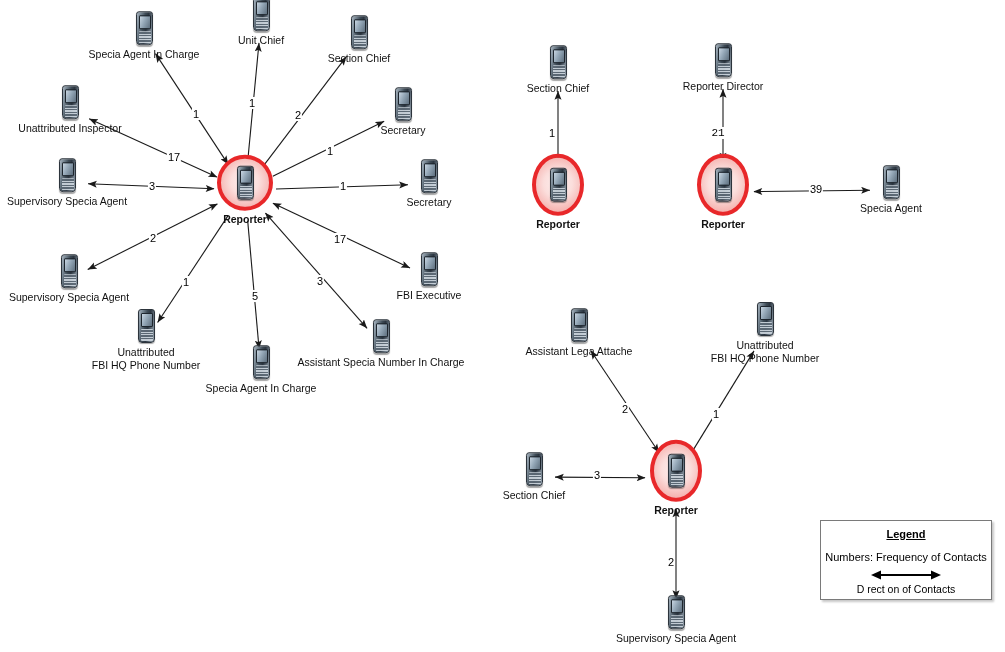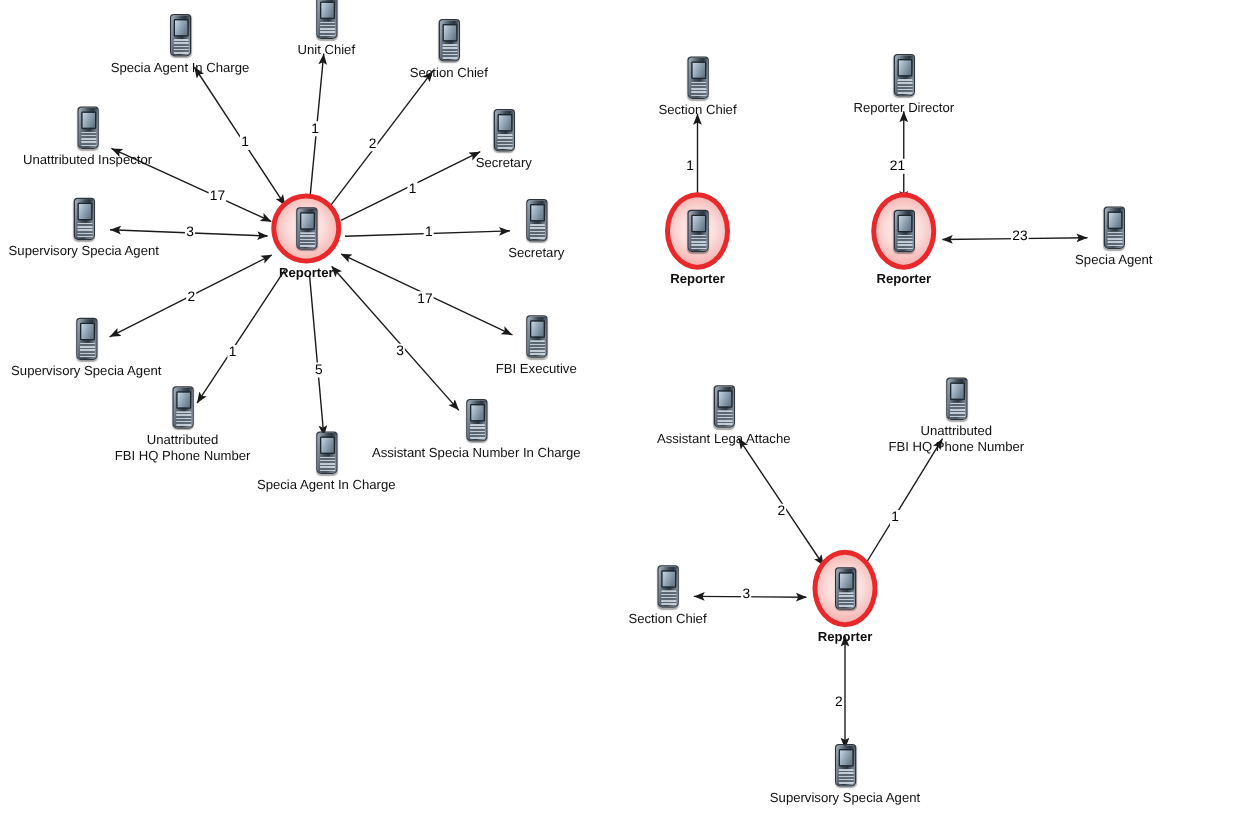--- a/index.html
+++ b/index.html
@@ -463,22 +463,34 @@
       <div class="edge-label" style="left: 174px; top: 157px;">17</div>
       <div class="edge-label" style="left: 330px; top: 151px;">1</div>
       <div class="edge-label" style="left: 152px; top: 186px;">3</div>
       <div class="edge-label" style="left: 343px; top: 186px;">1</div>
       <div class="edge-label" style="left: 153px; top: 238px;">2</div>
       <div class="edge-label" style="left: 340px; top: 239px;">17</div>
       <div class="edge-label" style="left: 186px; top: 282px;">1</div>
       <div class="edge-label" style="left: 255px; top: 296px;">5</div>
       <div class="edge-label" style="left: 320px; top: 281px;">3</div>
       <div class="edge-label" style="left: 552px; top: 133px;">1</div>
-      <div class="edge-label" style="left: 718px; top: 133px;">21</div>
-      <div class="edge-label" style="left: 816px; top: 189px;">23</div>
+      <div class="edge-label" style="left: 718px; top: 133px; font-family: Liberation Mono, monospace;">21</div>
+      <div class="edge-label" style="left: 816px; top: 189px;">39</div>
       <div class="edge-label" style="left: 625px; top: 409px;">2</div>
       <div class="edge-label" style="left: 716px; top: 414px;">1</div>
       <div class="edge-label" style="left: 597px; top: 475px;">3</div>
       <div class="edge-label" style="left: 671px; top: 562px;">2</div>
     </div>
 
+  <div id="legend" style="left: 820px; top: 520px; width: 172px; height: 80px;">
+    <div class="legend-title">Legend</div>
+    <div class="legend-line1">Numbers: Frequency of Contacts</div>
+    <div class="legend-arrow">
+      <svg width="70" height="12" viewBox="0 0 70 12" xmlns="http://www.w3.org/2000/svg">
+        <line x1="9" y1="6" x2="61" y2="6" stroke="#000" stroke-width="2.2"></line>
+        <path d="M0,6 L10,1.5 L10,10.5 z" fill="#000"></path>
+        <path d="M70,6 L60,1.5 L60,10.5 z" fill="#000"></path>
+      </svg>
+    </div>
+    <div class="legend-line2">D rect on of Contacts</div>
+  </div>
 
 </div>
 
 </body></html>

